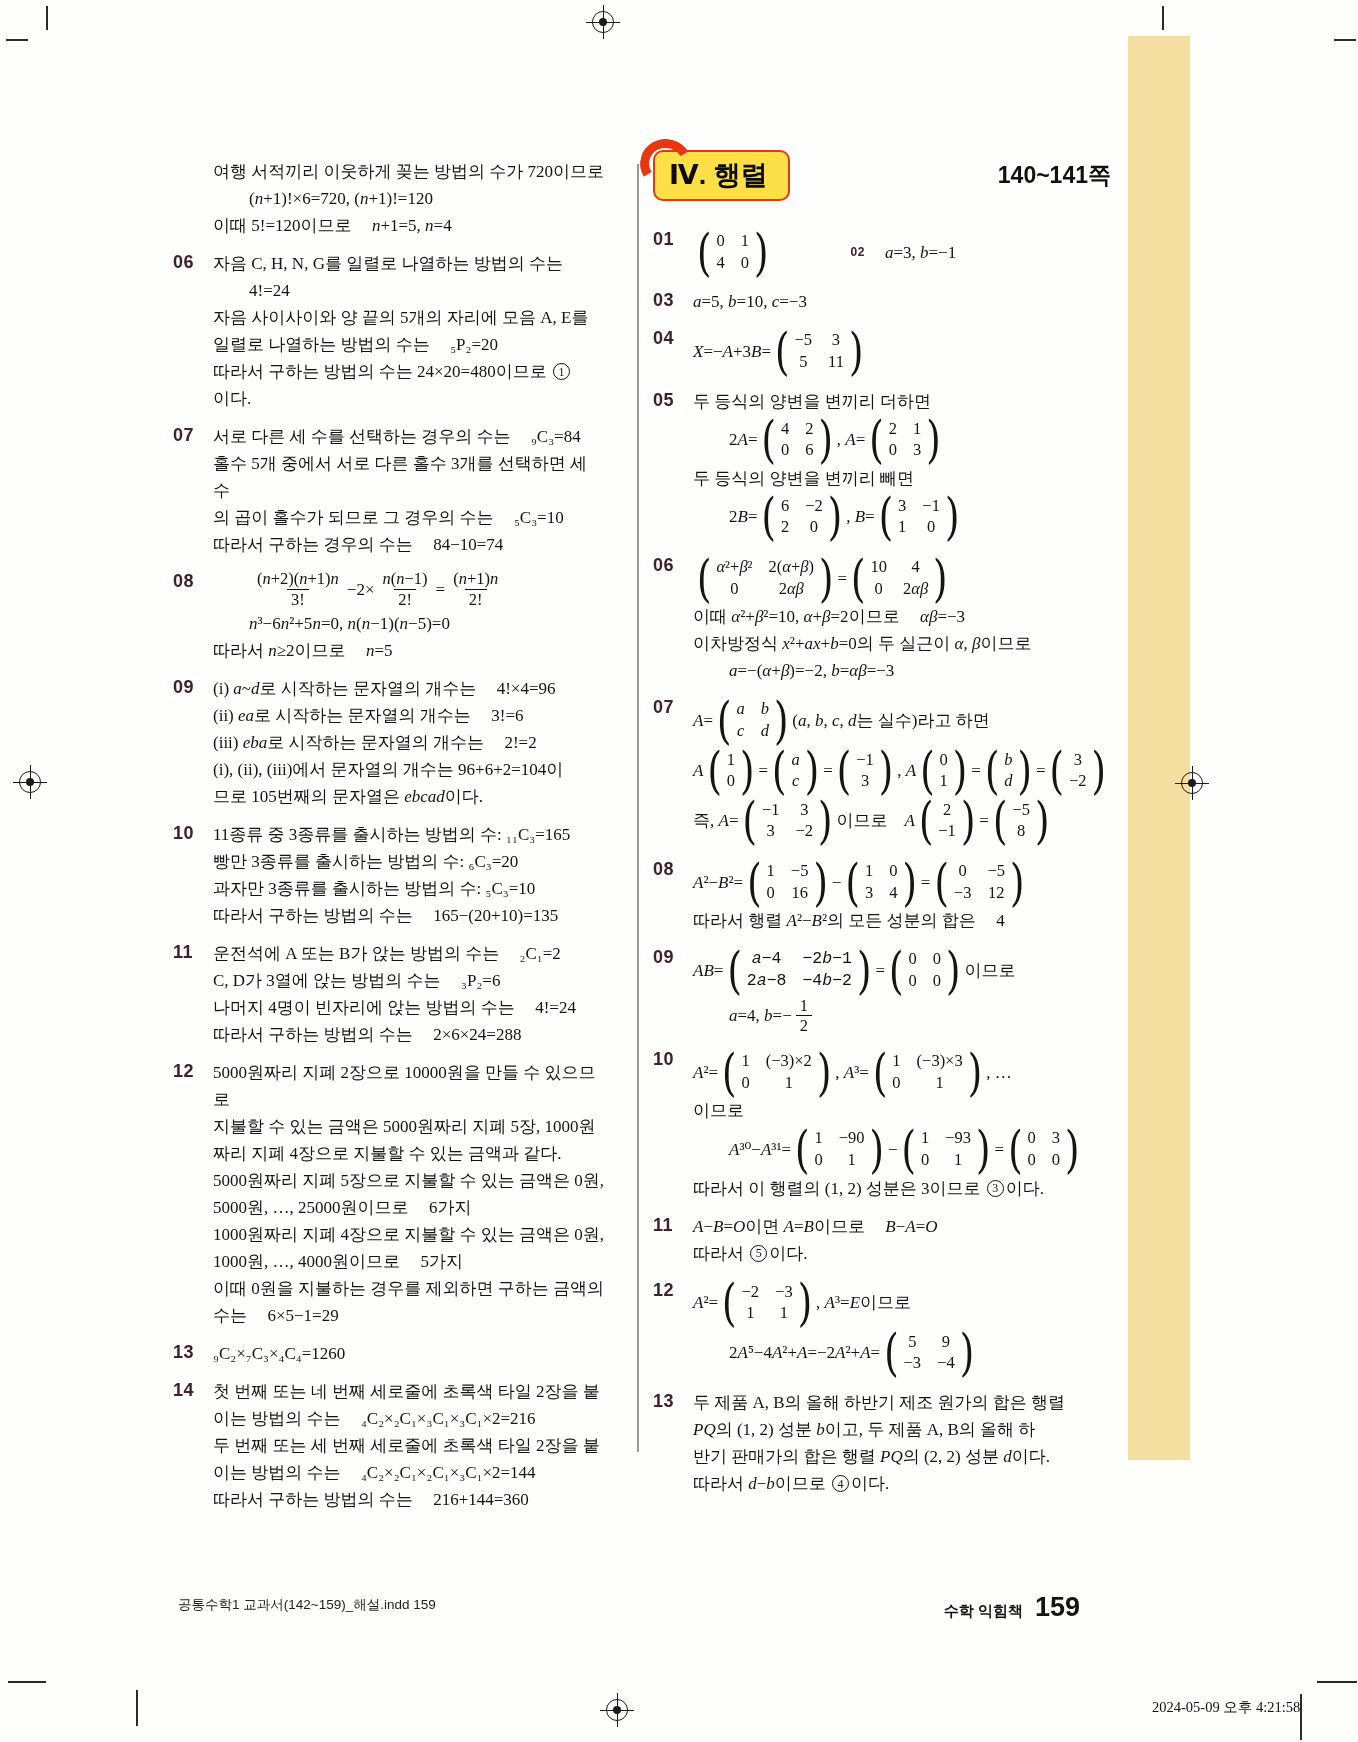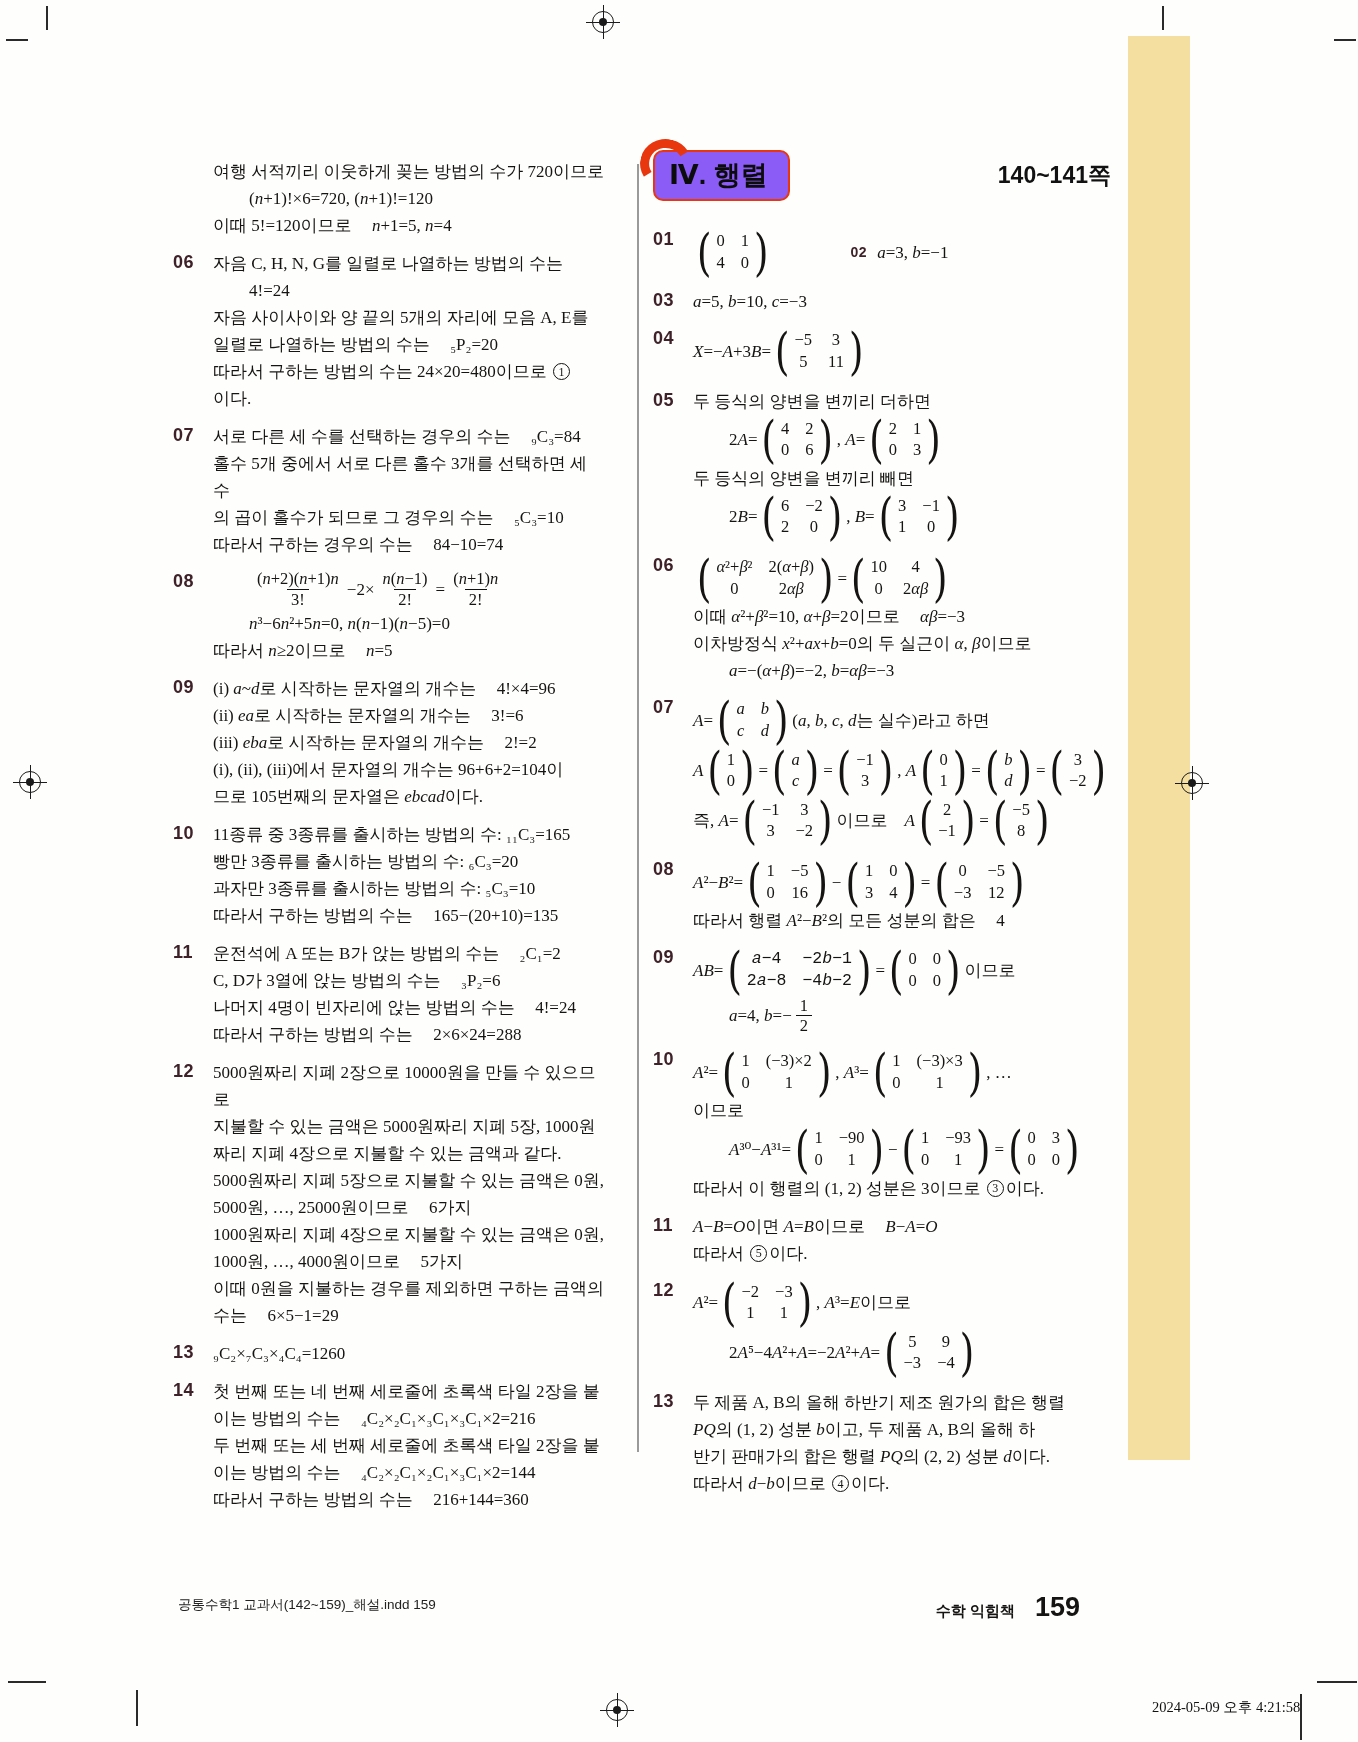--- a/index.html
+++ b/index.html
@@ -29,51 +29,51 @@
   .pnum{flex:none;width:40px;padding-top:2px;
         font-family:"Liberation Sans","DejaVu Sans",sans-serif;
         font-weight:700;font-size:18px;color:var(--numc);letter-spacing:.5px}
   .plines{flex:1;min-width:0}
   .ln{display:flex;align-items:center;flex-wrap:wrap;min-height:27px;line-height:27px}
   .ln.i1{padding-left:36px}
   .t{white-space:pre-wrap}
   i{font-style:italic}
   .sp{display:inline-block;height:1px}
   .inum{font-family:"Liberation Sans","DejaVu Sans",sans-serif;font-weight:700;
-        font-size:14px;color:var(--numc);letter-spacing:.5px;margin-right:10px}
+        font-size:12px;color:var(--numc);letter-spacing:.5px;margin-right:20px}
   .circ{display:inline-flex;flex:none;align-items:center;justify-content:center;
         width:17px;height:17px;border:1.3px solid #111;border-radius:50%;
         font-size:12px;line-height:1;margin:0 2px}
   
   .frac{display:inline-flex;flex-direction:column;align-items:center;
         margin:0 4px;line-height:1.2;font-size:16.5px}
   .frac .num,.frac .den{padding:0 4px;white-space:nowrap;text-align:center}
   .frac .den{border-top:1.4px solid #111}
   
   .mat{display:inline-flex;align-items:center;margin:4px 3px;flex:none}
   .mat .paren{display:inline-block;font-size:37px;line-height:1;font-weight:400;
               transform:scaleY(1.38);transform-origin:center;
               font-family:"DejaVu Serif",serif;padding:0 1px}
   .mat .cells{display:grid;gap:1px 16px;padding:0 4px;font-size:16.5px;line-height:1.25}
   .mat .cell{justify-self:center;white-space:nowrap;text-align:center}
   
   .rc-head{display:flex;align-items:center;justify-content:space-between;margin:0 0 26px 0}
   .badge{position:relative;display:inline-block;border:2.5px solid var(--red);
          border-radius:10px;padding:5px 20px 6px 14px;
          font-family:"Liberation Sans","DejaVu Sans",sans-serif;
-         font-weight:800;font-size:27px;color:#0c0c0c;background:#8b5cf6}
+         font-weight:800;font-size:27px;color:#0c0c0c;background:#fde047}
   .badge::before{content:"";position:absolute;left:-15px;top:-13px;width:34px;height:32px;
          border:9px solid var(--red);border-radius:50%;
          border-right-color:transparent;border-bottom-color:transparent;
          transform:rotate(14deg)}
   .prange{font-family:"Liberation Sans","DejaVu Sans",sans-serif;
           font-weight:700;font-size:23px;color:#111;padding-right:6px}
   
   .pageno{position:absolute;left:900px;top:1592px;width:180px;
-          display:flex;align-items:baseline;justify-content:flex-end;gap:20px}
+          display:flex;align-items:baseline;justify-content:flex-end;gap:12px}
   .pageno .book{font-family:"Liberation Sans","DejaVu Sans",sans-serif;font-weight:700;font-size:15px}
   .pageno .pg{font-family:"Liberation Sans","DejaVu Sans",sans-serif;font-weight:700;font-size:27px}
   
   .slug-left{position:absolute;left:178px;top:1596px;
              font-family:"Liberation Sans","DejaVu Sans",sans-serif;font-size:13.5px;color:#222}
   .slug-right{position:absolute;left:1152px;top:1698px;
               font-family:"Liberation Serif","DejaVu Serif",serif;font-size:14.5px;color:#111}
   
   .reg{position:absolute;width:34px;height:34px}
   .reg .c{position:absolute;left:6px;top:6px;width:22px;height:22px;border:1.5px solid var(--mark);border-radius:50%}

